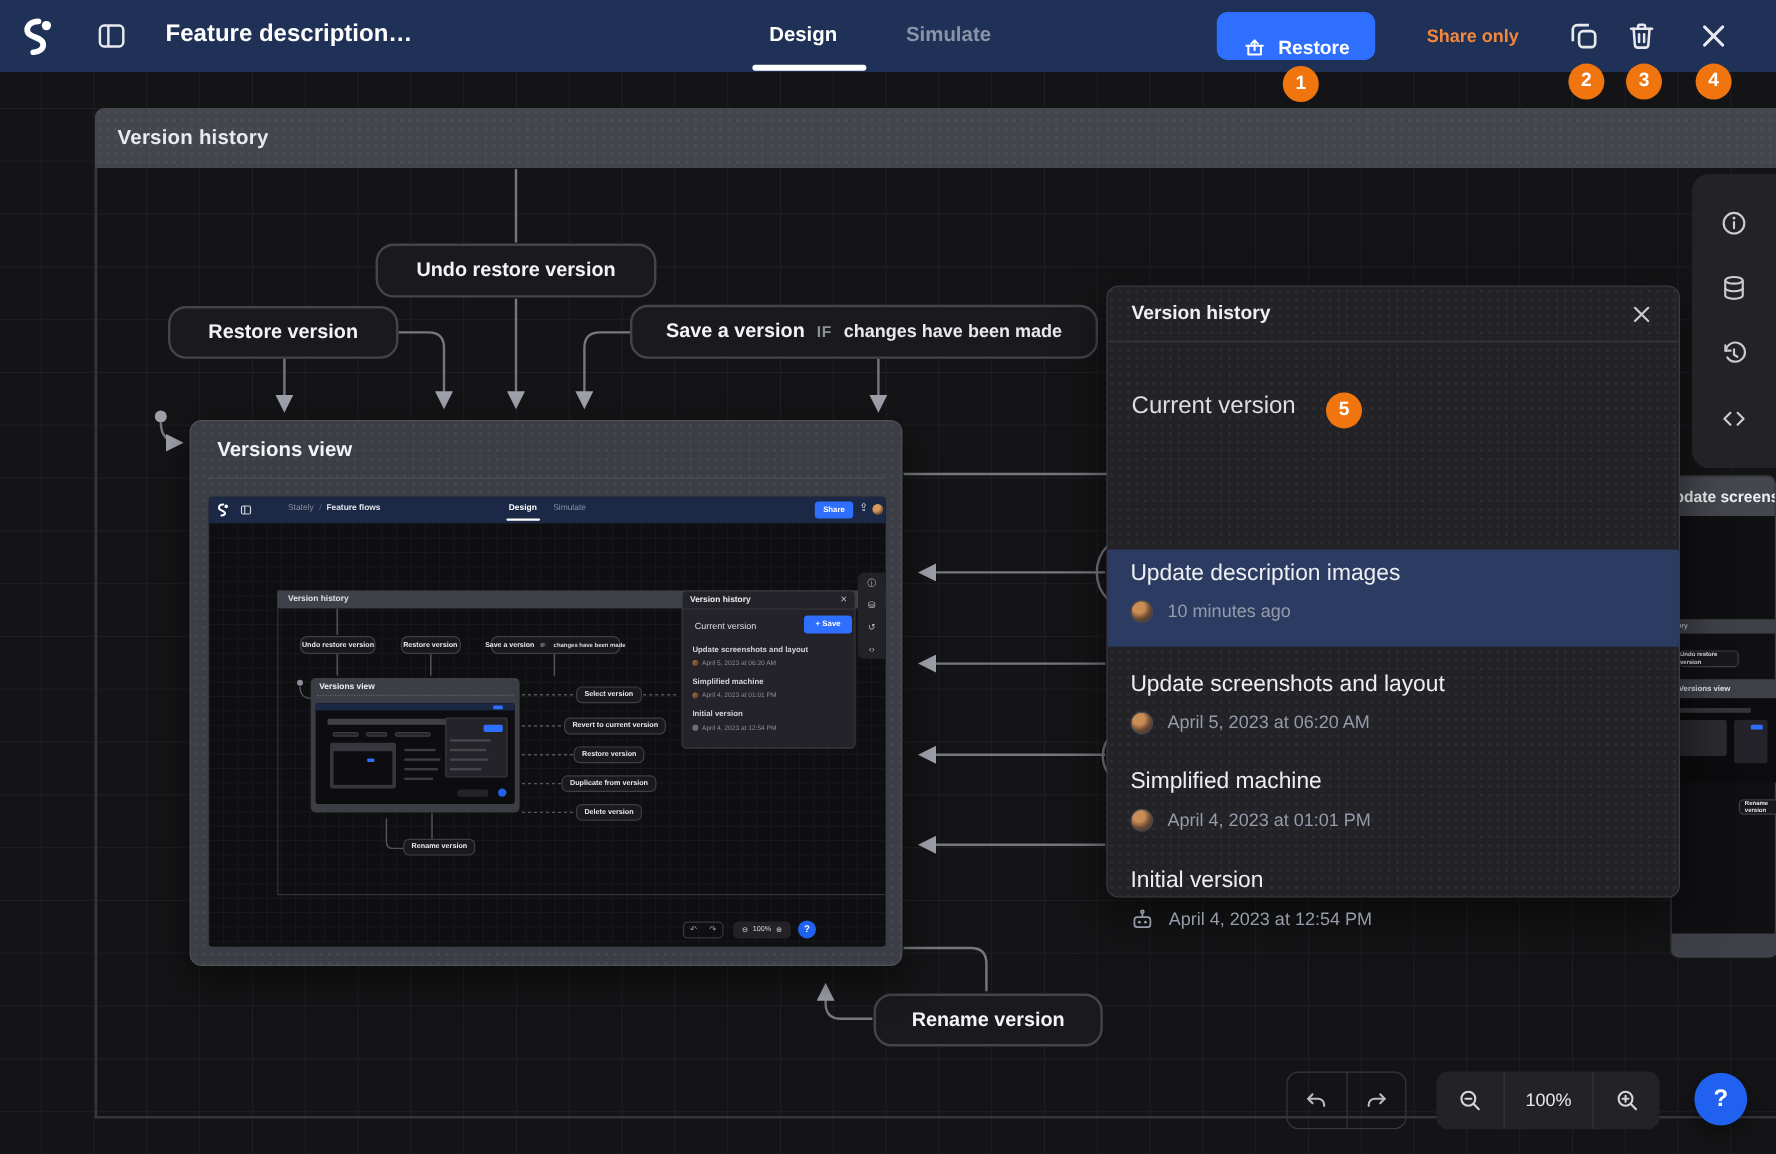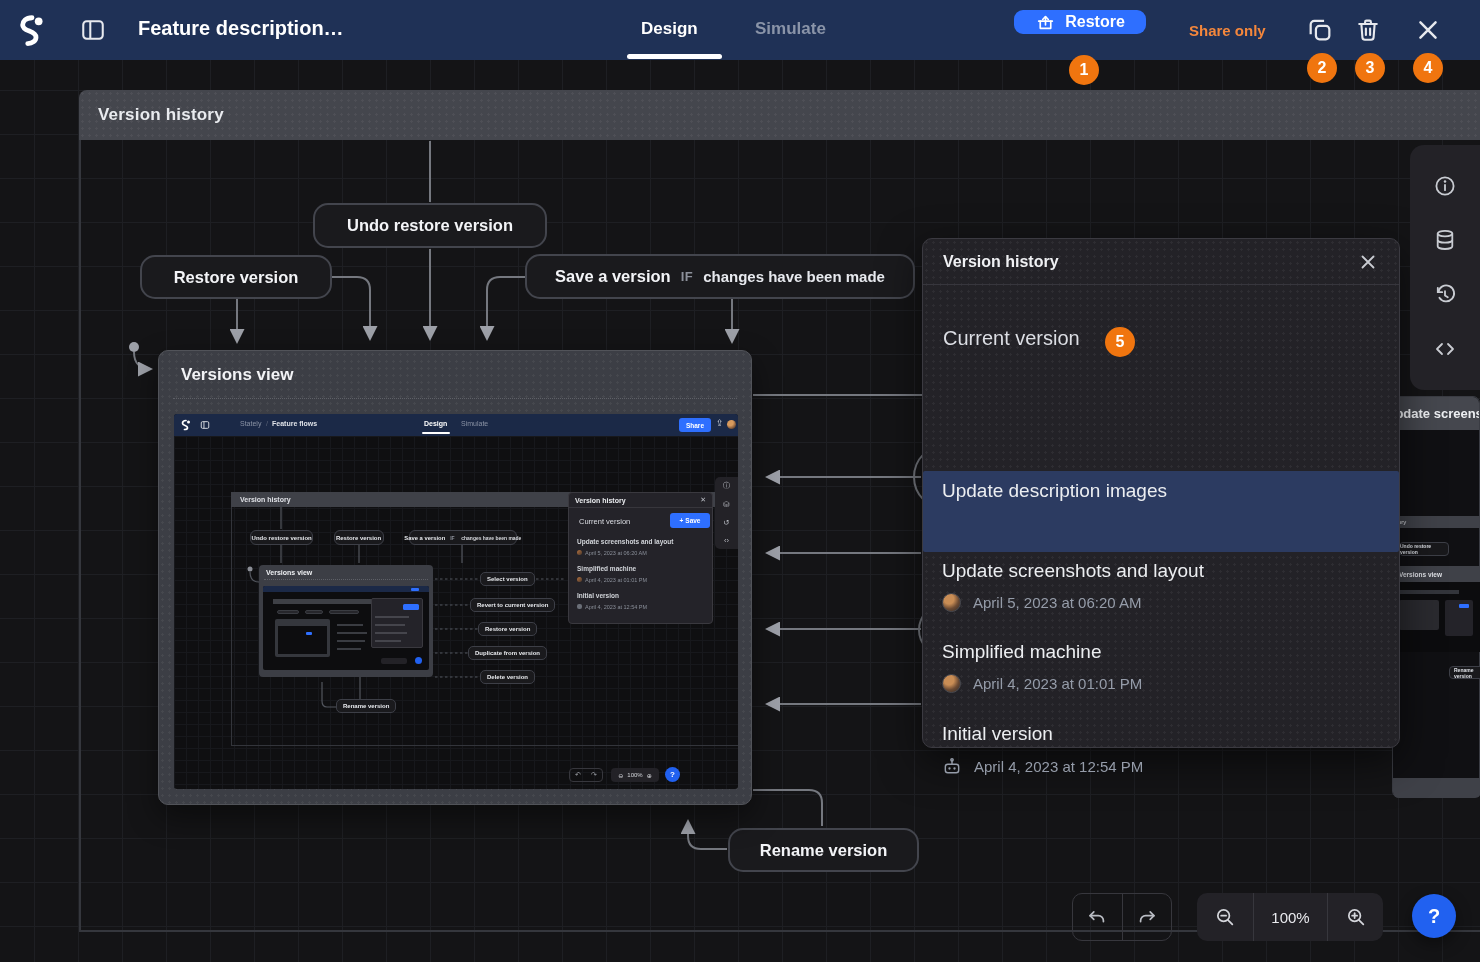--- a/index.html
+++ b/index.html
@@ -103,22 +103,22 @@
   #help-btn { position:absolute; left:1412px; top:834px; width:44px; height:44px; border-radius:50%; background:#2161f0;
     color:#fff; font-size:20px; font-weight:700; display:flex; align-items:center; justify-content:center; box-shadow:0 6px 16px rgba(0,0,0,.4); cursor:pointer; }
 
   
   #topbar { position:absolute; left:0; top:0; width:1480px; height:60px; background:#1f3156; z-index:20; }
   #tb-title { position:absolute; left:138px; top:17px; color:#fff; font-size:20px; font-weight:700; }
   .tab { position:absolute; top:19px; font-size:17px; font-weight:600; cursor:pointer; }
   #tab-design { left:641px; color:#fff; }
   #tab-underline { position:absolute; left:627px; top:54px; width:95px; height:5px; border-radius:3px; background:#fff; }
   #tab-simulate { left:755px; color:#8a94a8; }
-  #restore-btn { position:absolute; left:1014px; top:10px; width:132px; height:24px; border-radius:9px; background:#2e6fff;
-    display:flex; align-items:center; justify-content:center; gap:9px; color:#fff; font-size:16px; font-weight:700; cursor:pointer; }
+  #restore-btn { position:absolute; left:1014px; top:10px; width:132px; height:40px; border-radius:9px; background:#2e6fff;
+    display:flex; align-items:flex-end; justify-content:center; gap:9px; color:#fff; font-size:16px; font-weight:700; cursor:pointer; }
   #view-only { position:absolute; left:1189px; top:22px; color:#f4873c; font-size:15px; font-weight:600; }
   .tb-icon { position:absolute; top:16px; width:28px; height:28px; color:#e7e9ee; cursor:pointer; }
 
   
   .badge { position:absolute; width:30px; height:30px; border-radius:50%; background:#f0750f; color:#fff;
     font-size:16px; font-weight:700; display:flex; align-items:center; justify-content:center; z-index:30; }
 
   svg { display:block; }
 </style>
 </head>
@@ -358,22 +358,26 @@
 
     <div id="panel" class="dots">
       <div id="panel-header">
         <span id="panel-title">Version history</span>
         <svg class="tb-btn" style="width:22px;height:22px;" viewBox="0 0 24 24">
           <path d="M6 6 L18 18 M18 6 L6 18" stroke="currentColor" stroke-width="2" fill="none" stroke-linecap="round"></path>
         </svg>
       </div>
       <div id="panel-current">Current version</div>
 
-      <div class="prow selected" style="top:232px;">
+      <div class="prow selected" style="top:219px;">
         <div class="prow-title">Update description images</div>
+        <div class="prow-meta">
+          <span class="avatar"></span>
+          <span>10 minutes ago</span>
+        </div>
       </div>
       <div class="prow" style="top:312px;">
         <div class="prow-title">Update screenshots and layout</div>
         <div class="prow-meta">
           <span class="avatar"></span>
           <span>April 5, 2023 at 06:20 AM</span>
         </div>
       </div>
       <div class="prow" style="top:393px;">
         <div class="prow-title">Simplified machine</div>

